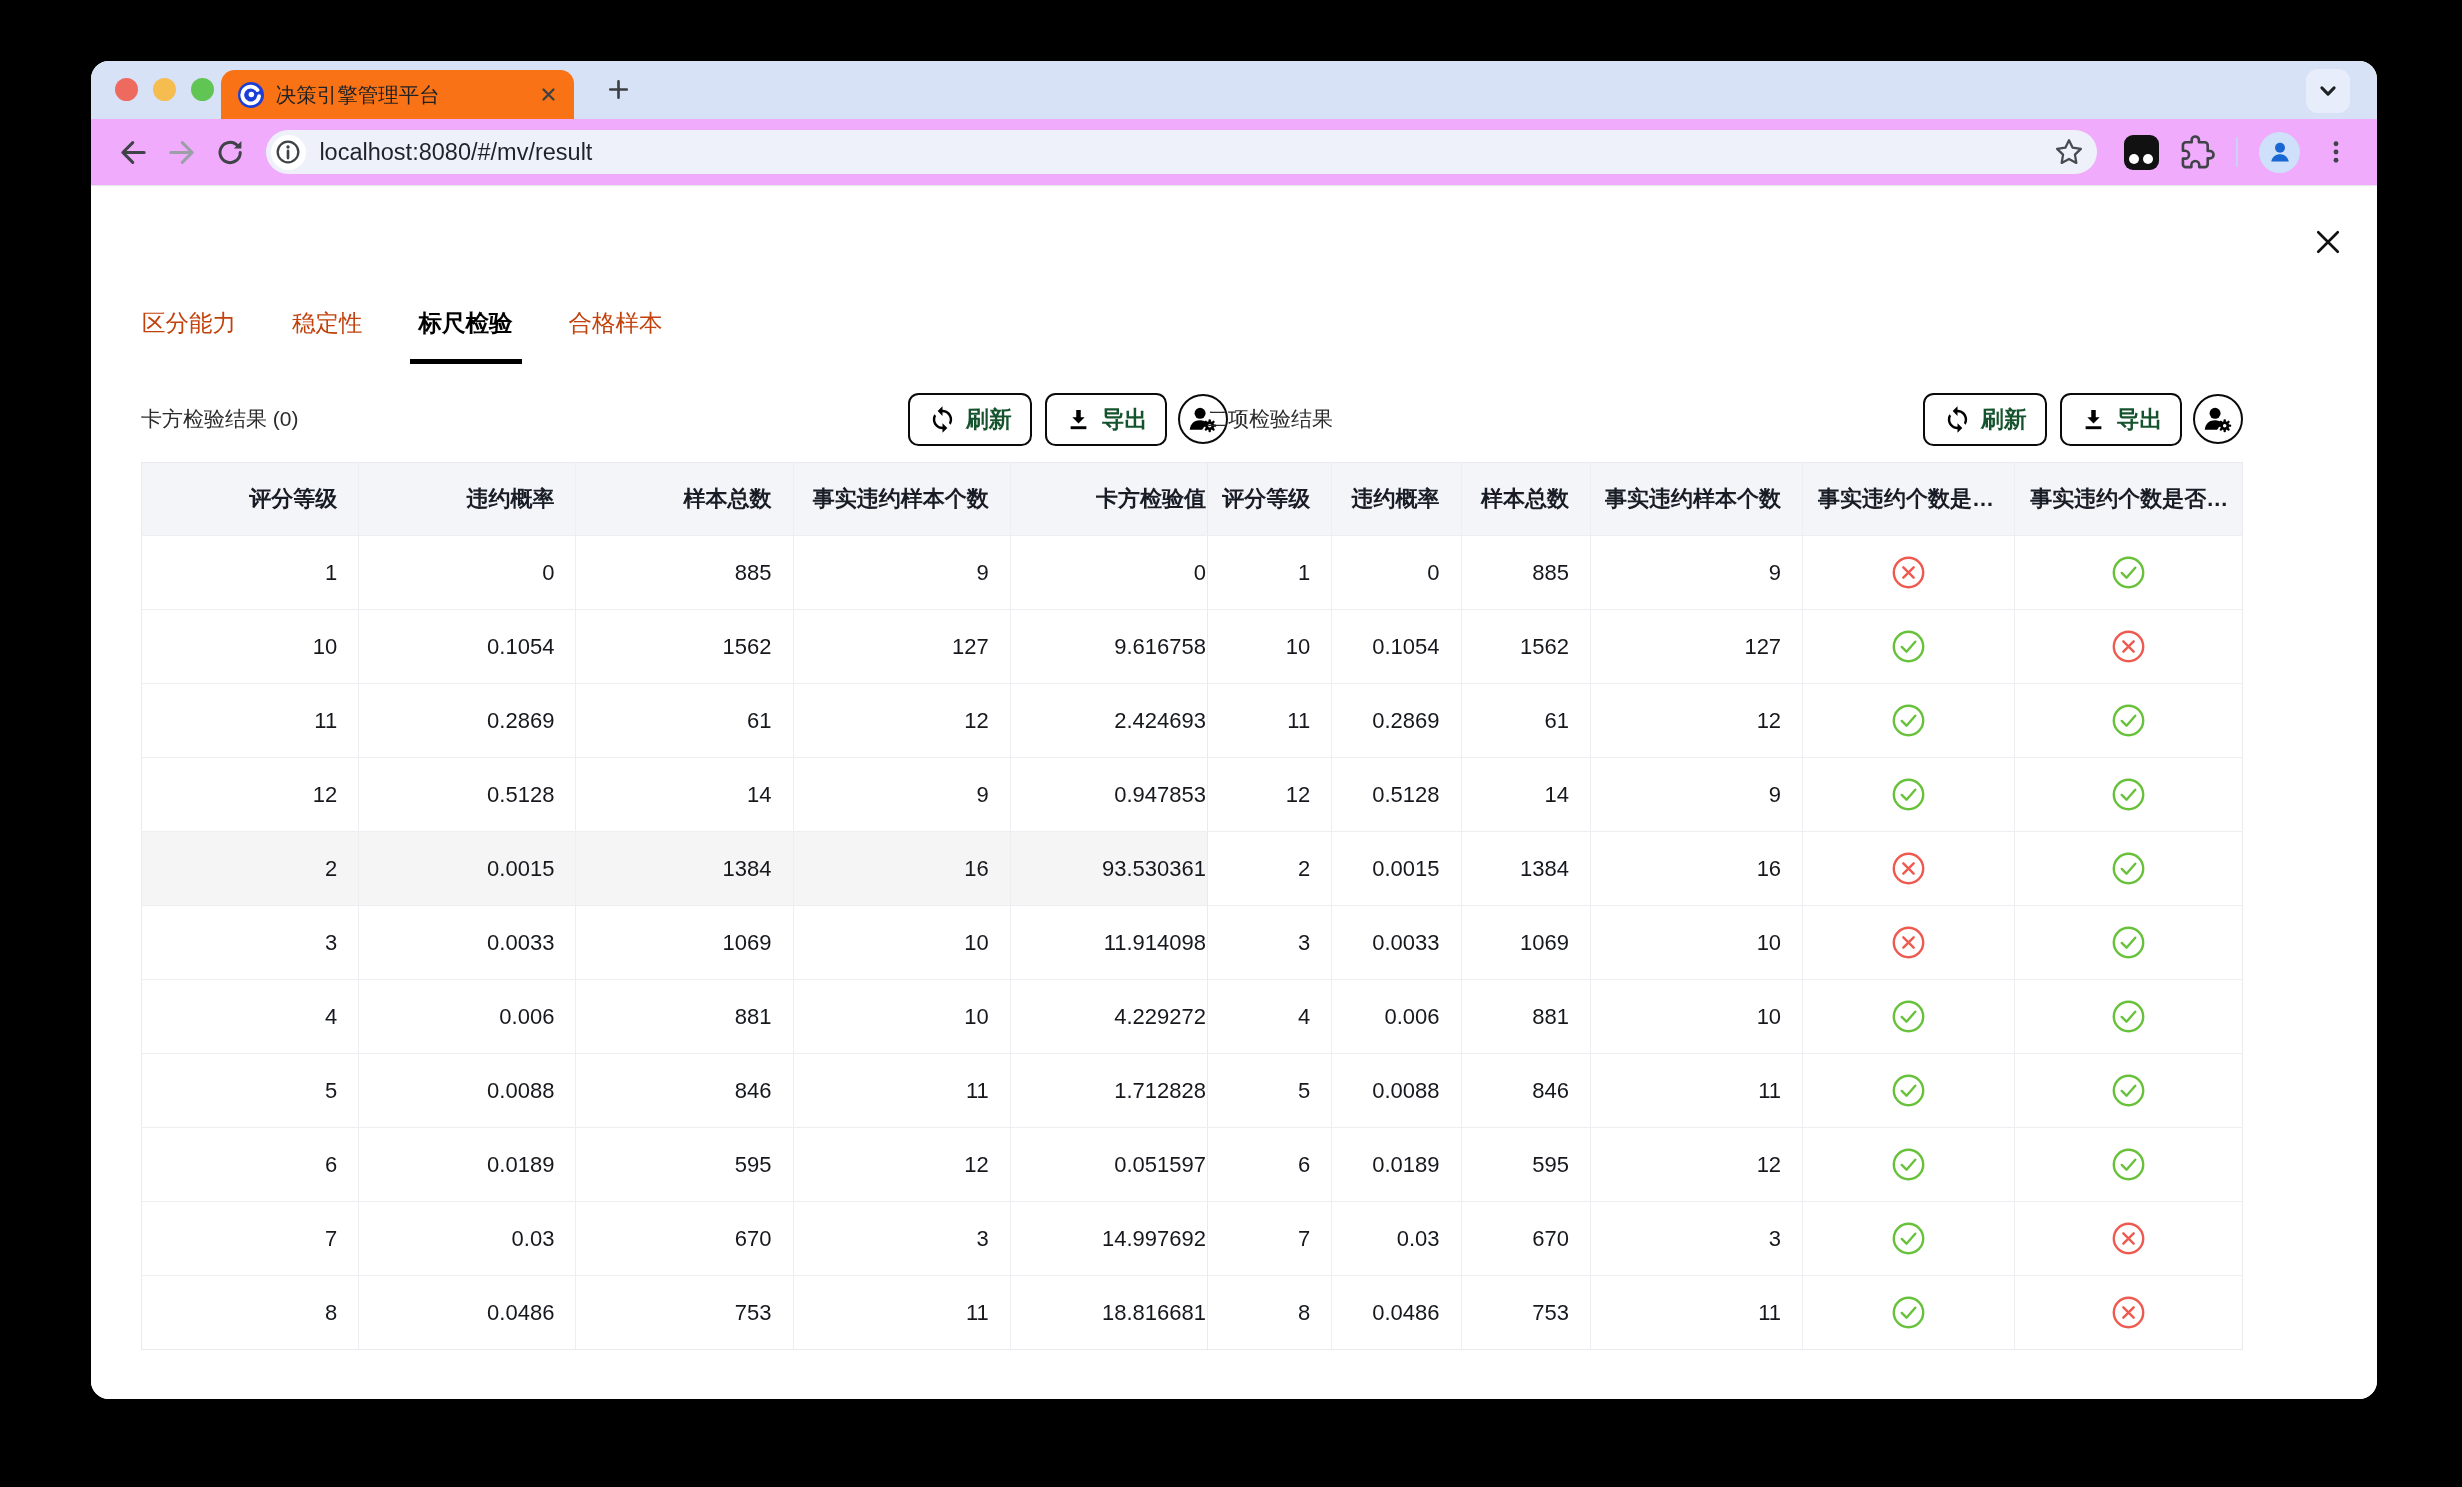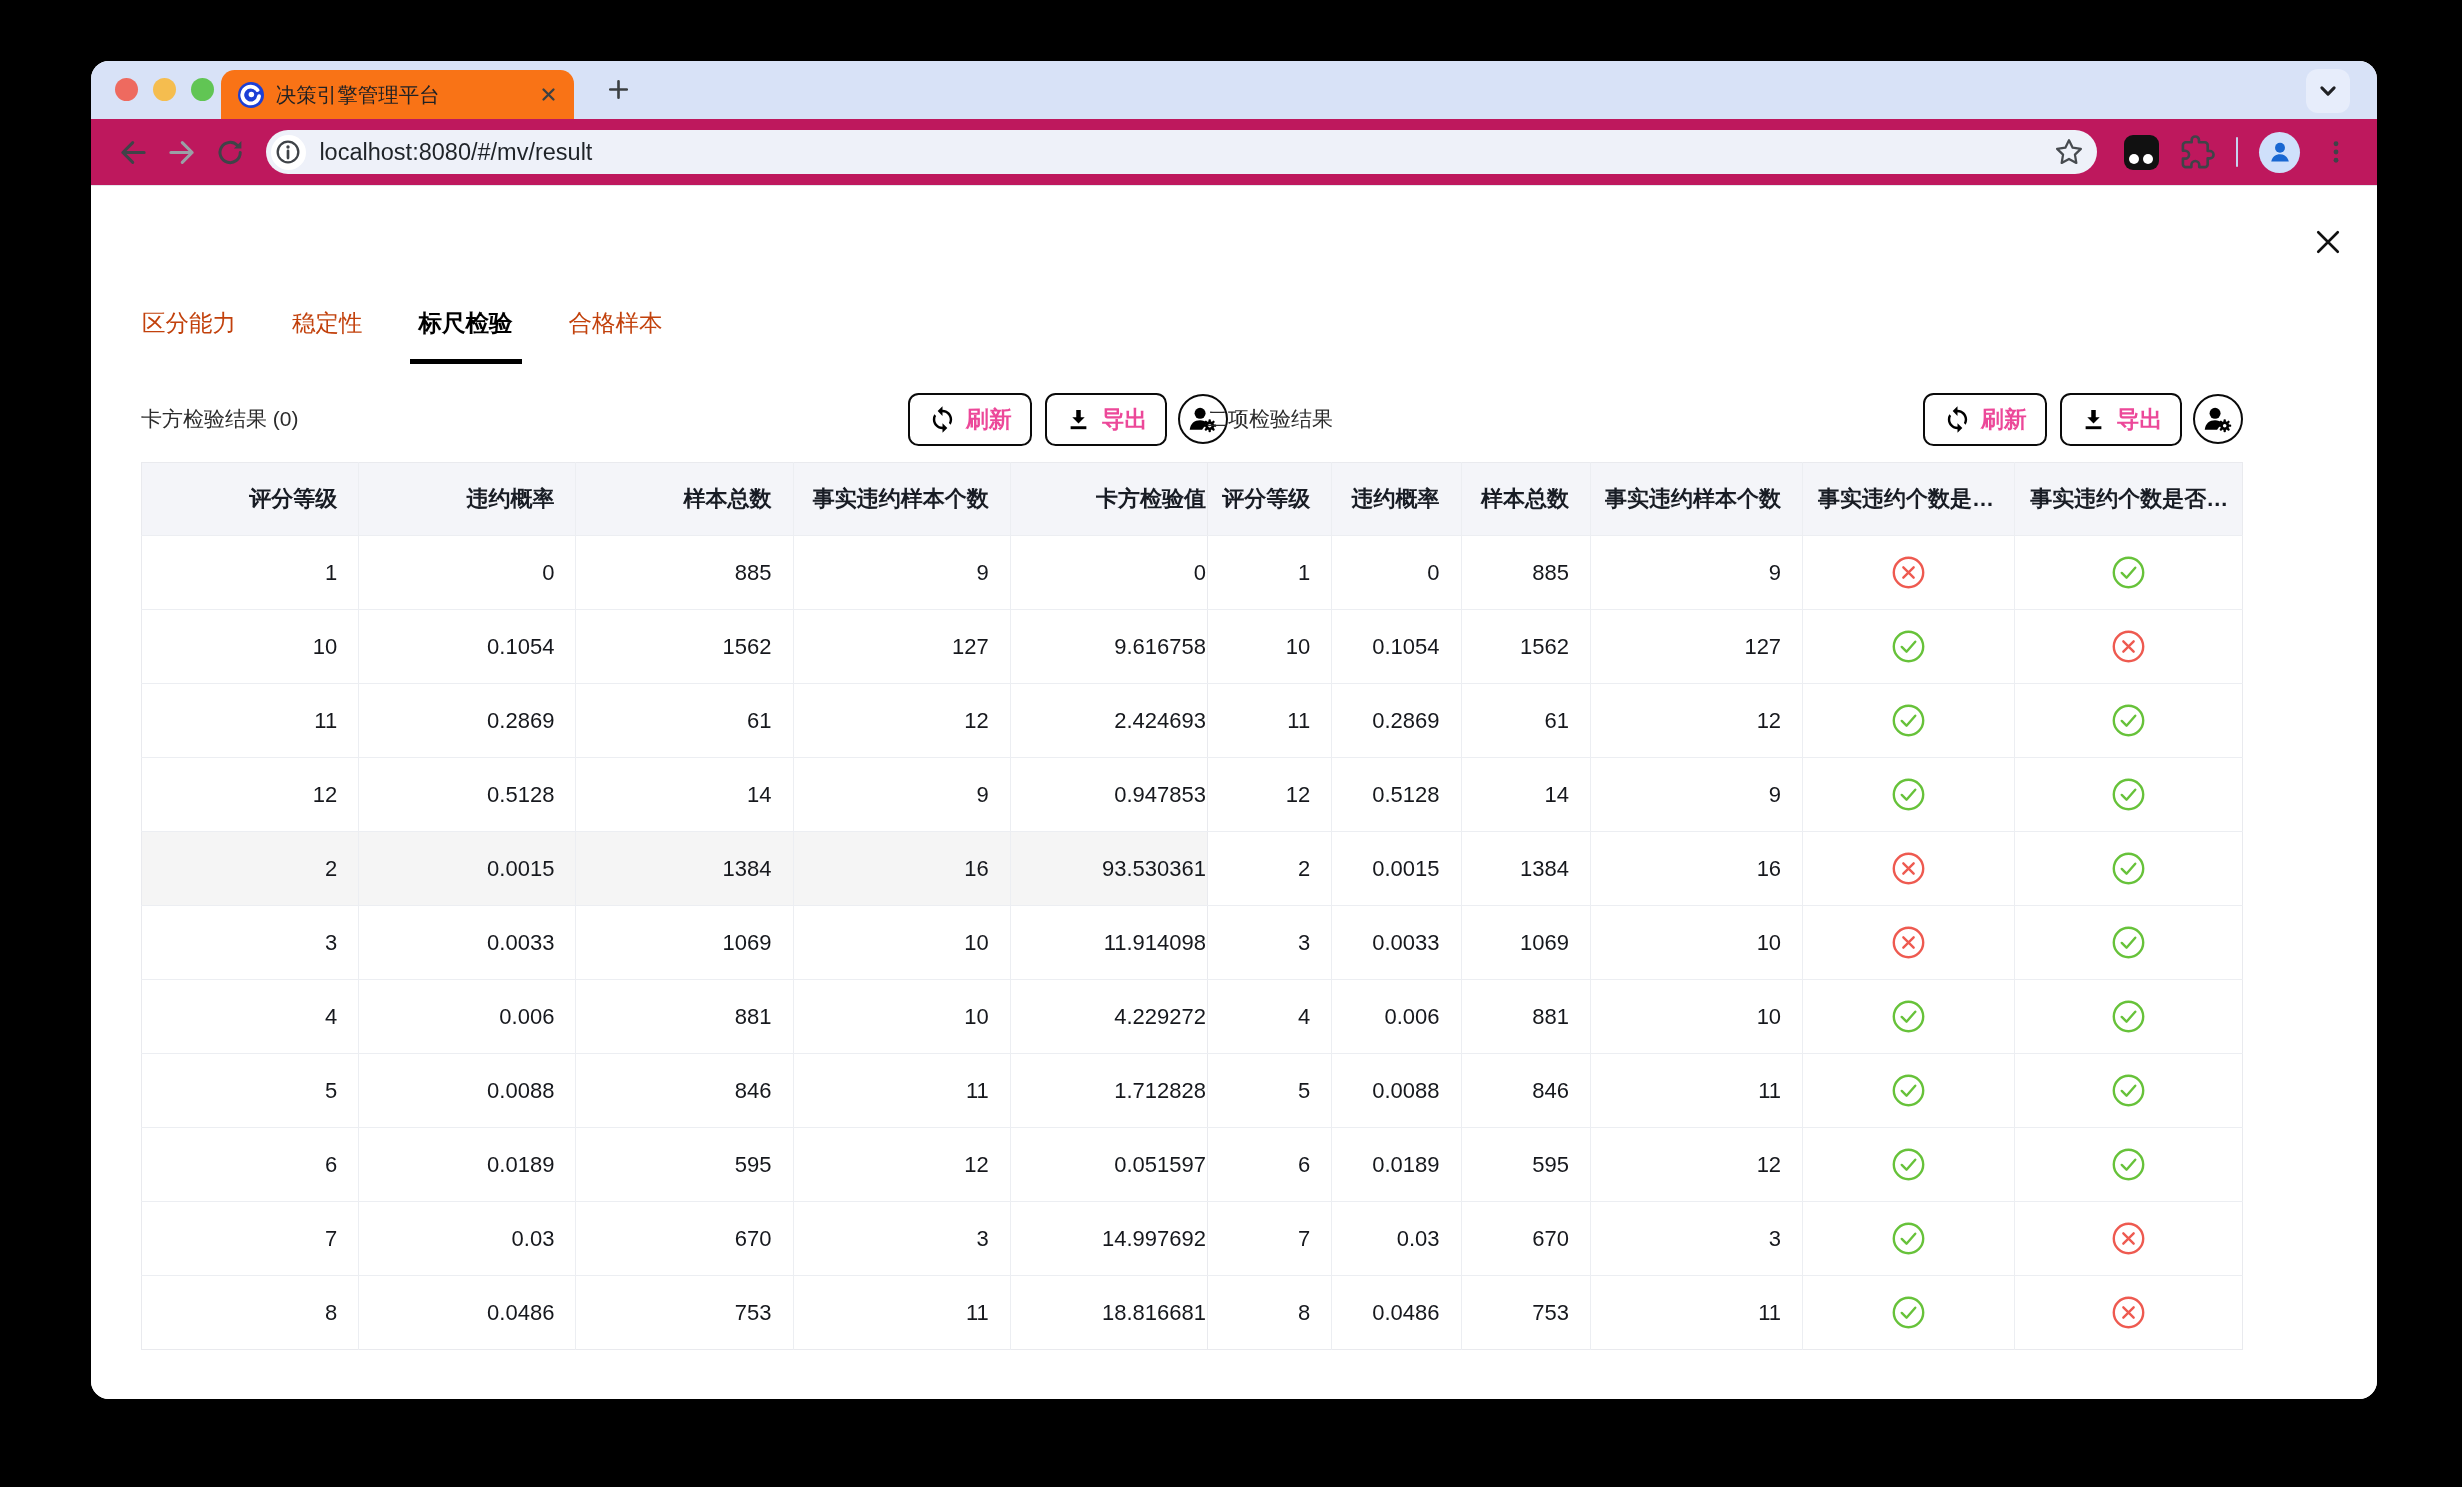--- a/index.html
+++ b/index.html
@@ -16,21 +16,21 @@
   .traffic span { width:23px; height:23px; border-radius:50%; }
   .t-close { background:#ee6a5f; } .t-min { background:#f5bd4f; } .t-zoom { background:#61c554; }
   .tab { position:absolute; left:130px; top:9px; width:353px; height:49px; background:#f97316;
          border-radius:13.6px 13.6px 0 0; display:flex; align-items:center; padding:0 13.6px 0 16.7px; gap:12px; }
   .tab-title { font-size:20.5px; color:#202124; flex:1; white-space:nowrap; overflow:hidden; }
   .iconbtn { display:flex; align-items:center; justify-content:center; }
   .newtab { position:absolute; left:509px; top:10.6px; width:36px; height:36px; border-radius:50%; }
   .tabsearch { position:absolute; right:27px; top:7.6px; width:44px; height:44px; border-radius:12px; background:#e7edfb; }
 
   
-  .toolbar { height:67px; background:#be185d; display:flex; align-items:center; padding:0 20px;
+  .toolbar { height:67px; background:#f0abfc; display:flex; align-items:center; padding:0 20px;
              gap:4.5px; border-bottom:1.5px solid #e4e6ea; flex:none; }
   .navbtn { width:44px; height:44px; flex:none; display:flex; align-items:center; justify-content:center; }
   .omnibox { flex:1; height:44px; background:#eef1f9; border-radius:22px; display:flex;
              align-items:center; padding:0 12px 0 5.3px; margin:0 15px 0 9px; min-width:0; }
   .info-chip { width:35px; height:35px; background:#fff; border-radius:50%; flex:none;
                display:flex; align-items:center; justify-content:center; }
   .url { font-size:23.5px; color:#1f2328; margin-left:13.6px; flex:1; white-space:nowrap; overflow:hidden; }
   .acticons { display:flex; align-items:center; gap:21px; flex:none; margin:0 6px 0 7.6px; }
   .domino { width:35px; height:35px; background:#111; border-radius:9px; position:relative; }
   .domino i { position:absolute; bottom:5.3px; width:10px; height:10px; background:#fff; border-radius:50%; }
@@ -48,21 +48,21 @@
   .ptab { font-size:23.5px; color:#c2410c; padding:3px 9px 20px; cursor:pointer; }
   .ptab.active { font-weight:bold; border-bottom:5.3px solid #000; color:#000;font-family:Liberation Serif, serif; }
 
   .panel { position:absolute; top:202px; }
   .panel.left  { left:50px;  width:1087px; }
   .panel.right { left:1116px; width:1036px; }
   .panel-head { display:flex; align-items:center; height:62px; margin-bottom:12px; }
   .panel-title { font-size:21px; color:#2b2b2b; flex:1; }
   .btn { height:53px; border:2.3px solid #0a0a0a; border-radius:10.6px; background:#fff;
          display:flex; align-items:center; gap:9px; padding:0 18px; font-size:23px;
-         font-weight:bold; color:#ec4899; margin-left:13.6px; cursor:pointer; }
+         font-weight:bold; color:#14532d; margin-left:13.6px; cursor:pointer; }
   .circle-btn { width:50px; height:50px; border:2.3px solid #0a0a0a; border-radius:50%; background:#fff;
                 display:flex; align-items:center; justify-content:center; margin-left:10.6px; cursor:pointer; }
 
   table { width:100%; border-collapse:collapse; table-layout:fixed; border:1.5px solid #e9eaee; }
   th { background:#f4f5f9; height:73px; font-size:22px; font-weight:bold; color:#181c24; }
   td { height:74px; font-size:22px; color:#16181d; background:#fff; }
   th, td { border-right:1.5px solid #eceef2; border-bottom:1.5px solid #eceef2; }
   th:last-child, td:last-child { border-right:none; }
   tr:last-child td { border-bottom:none; }
   .ar { text-align:right; padding-right:21px; }

